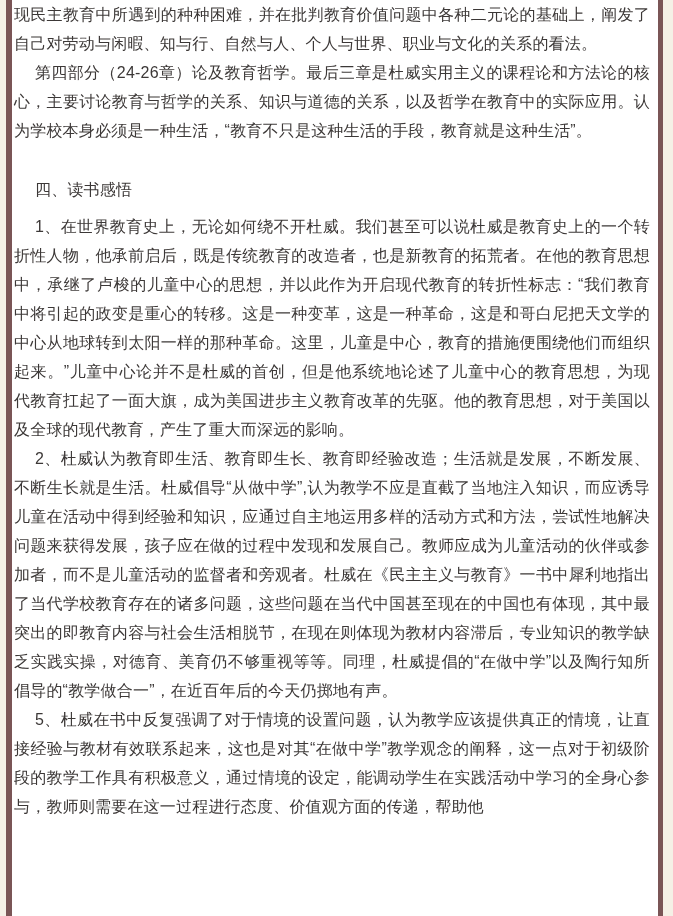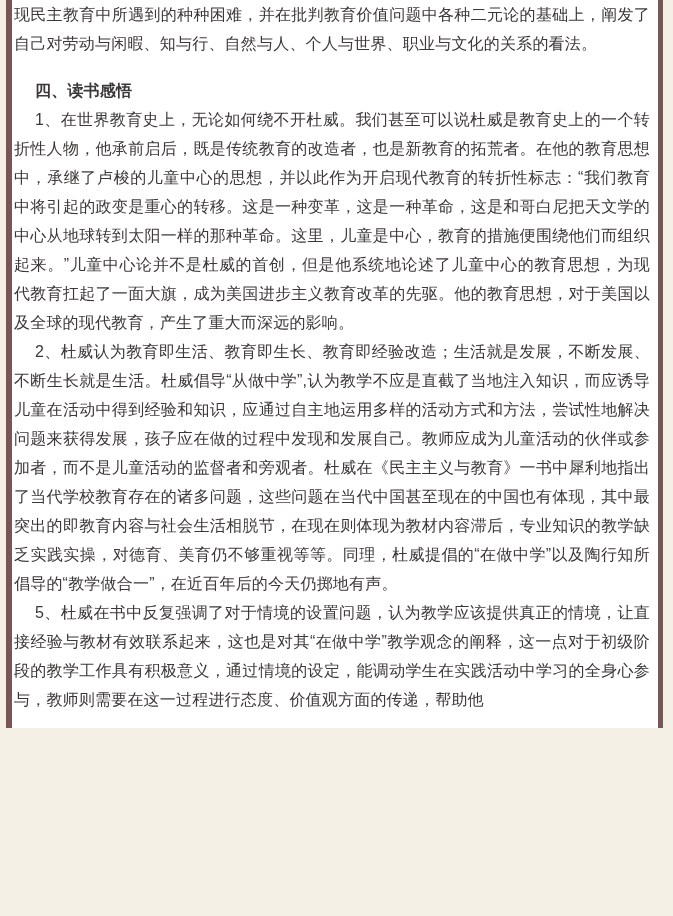--- a/index.html
+++ b/index.html
@@ -9,21 +9,21 @@
   body {
     width: 673px;
     height: 916px;
     overflow: hidden;
     background: #f5f0e6;
     font-family: "Liberation Sans", "DejaVu Sans", sans-serif;
   }
   .page {
     position: relative;
     width: 673px;
-    height: 728px;
+    height: 916px;
     background: #f5f0e6;
   }
   .content {
     position: absolute;
     top: 0;
     bottom: 0;
     left: 6px;
     right: 10px;
     background: #ffffff;
     border-left: 6px solid #7a5556;
@@ -37,36 +37,37 @@
     font-size: 16px;
     line-height: 29px;
     color: #3c3837;
     text-align: justify;
     letter-spacing: 0.2px;
   }
   p.indent {
     text-indent: 21px;
   }
   p.heading {
-    font-weight: bold;
-    margin-top: 18px;
+    font-weight: normal;
+    margin-top: 30px;
     text-indent: 21px;
   }
   p.item {
     text-indent: 21px;
     margin-top: 0;
   }
   p.item-first {
-    margin-top: 0;
+    margin-top: 8px;
   }
 </style>
 </head>
 <body>
 
 <div class="page">
   <div class="content">
     <p>现民主教育中所遇到的种种困难，并在批判教育价值问题中各种二元论的基础上，阐发了自己对劳动与闲暇、知与行、自然与人、个人与世界、职业与文化的关系的看法。</p>
+    <p class="indent">第四部分（24-26章）论及教育哲学。最后三章是杜威实用主义的课程论和方法论的核心，主要讨论教育与哲学的关系、知识与道德的关系，以及哲学在教育中的实际应用。认为学校本身必须是一种生活，“教育不只是这种生活的手段，教育就是这种生活”。</p>
     <p class="heading">四、读书感悟</p>
     <p class="item item-first">1、在世界教育史上，无论如何绕不开杜威。我们甚至可以说杜威是教育史上的一个转折性人物，他承前启后，既是传统教育的改造者，也是新教育的拓荒者。在他的教育思想中，承继了卢梭的儿童中心的思想，并以此作为开启现代教育的转折性标志：“我们教育中将引起的政变是重心的转移。这是一种变革，这是一种革命，这是和哥白尼把天文学的中心从地球转到太阳一样的那种革命。这里，儿童是中心，教育的措施便围绕他们而组织起来。”儿童中心论并不是杜威的首创，但是他系统地论述了儿童中心的教育思想，为现代教育扛起了一面大旗，成为美国进步主义教育改革的先驱。他的教育思想，对于美国以及全球的现代教育，产生了重大而深远的影响。</p>
     <p class="item">2、杜威认为教育即生活、教育即生长、教育即经验改造；生活就是发展，不断发展、不断生长就是生活。杜威倡导“从做中学”,认为教学不应是直截了当地注入知识，而应诱导儿童在活动中得到经验和知识，应通过自主地运用多样的活动方式和方法，尝试性地解决问题来获得发展，孩子应在做的过程中发现和发展自己。教师应成为儿童活动的伙伴或参加者，而不是儿童活动的监督者和旁观者。杜威在《民主主义与教育》一书中犀利地指出了当代学校教育存在的诸多问题，这些问题在当代中国甚至现在的中国也有体现，其中最突出的即教育内容与社会生活相脱节，在现在则体现为教材内容滞后，专业知识的教学缺乏实践实操，对德育、美育仍不够重视等等。同理，杜威提倡的“在做中学”以及陶行知所倡导的“教学做合一”，在近百年后的今天仍掷地有声。</p>
     <p class="item">5、杜威在书中反复强调了对于情境的设置问题，认为教学应该提供真正的情境，让直接经验与教材有效联系起来，这也是对其“在做中学”教学观念的阐释，这一点对于初级阶段的教学工作具有积极意义，通过情境的设定，能调动学生在实践活动中学习的全身心参与，教师则需要在这一过程进行态度、价值观方面的传递，帮助他</p>
   </div>
 </div>
 
 </body></html>

